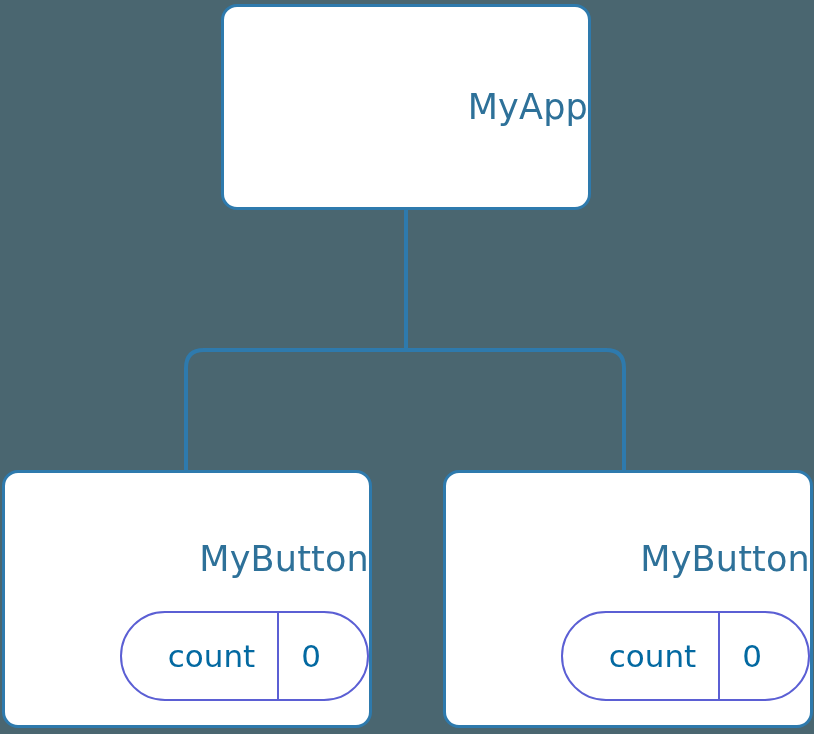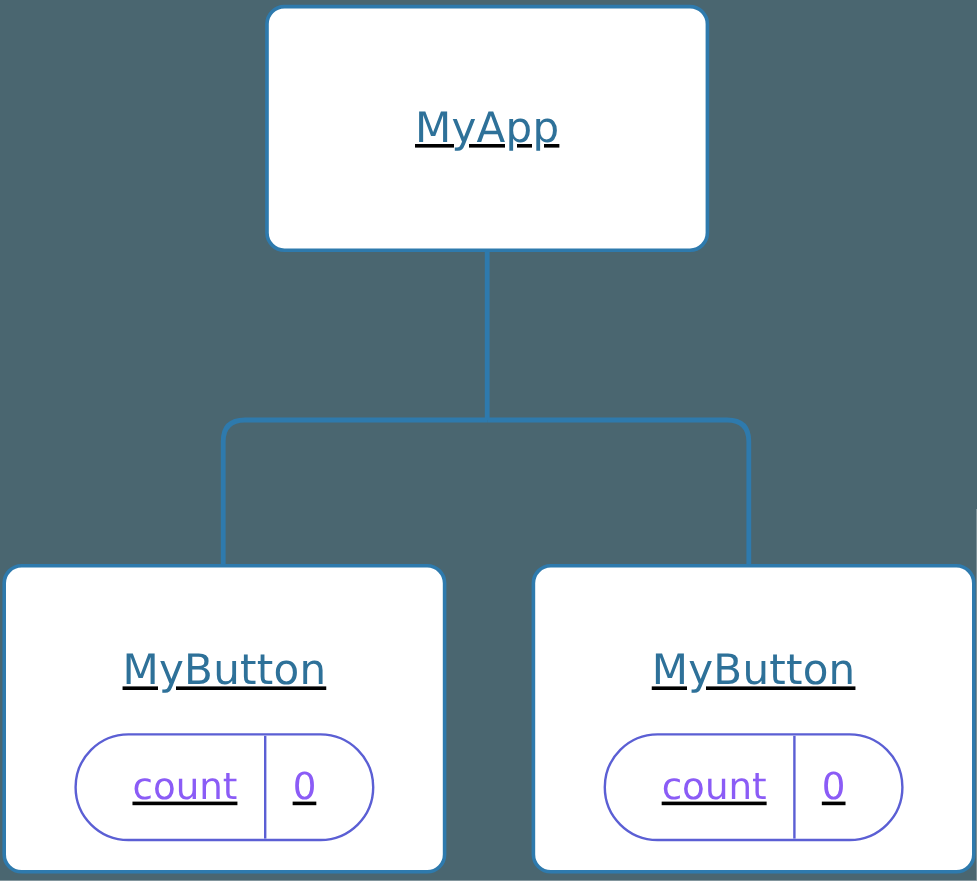--- a/index.html
+++ b/index.html
@@ -35,22 +35,21 @@
   
   .node {
     position: absolute;
     z-index: 2;
     background: #ffffff;
     border: 3px solid #2e7aad;
     border-radius: 16px;
     box-sizing: border-box;
     display: flex;
     flex-direction: column;
-    align-items: center;
-    text-decoration: underline;
+    align-items: flex-end;
   }
 
   .node-title {
     color: #2e7199;
     font-size: 35px;
     font-weight: 400;
     letter-spacing: 0.2px;
     line-height: 1;
     white-space: nowrap;
   }
@@ -83,21 +82,21 @@
     border-radius: 999px;
     height: 86px;
     overflow: hidden;
     background: #ffffff;
   }
   .prop-key,
   .prop-val {
     display: flex;
     align-items: center;
     justify-content: center;
-    color: #8b5cf6;
+    color: #0369a1;
     font-size: 31px;
     line-height: 1;
     white-space: nowrap;
     box-sizing: border-box;
   }
   .prop-key {
     padding: 0 22px 0 46px;
   }
   .prop-val {
     border-left: 2px solid #5b5fd4;

